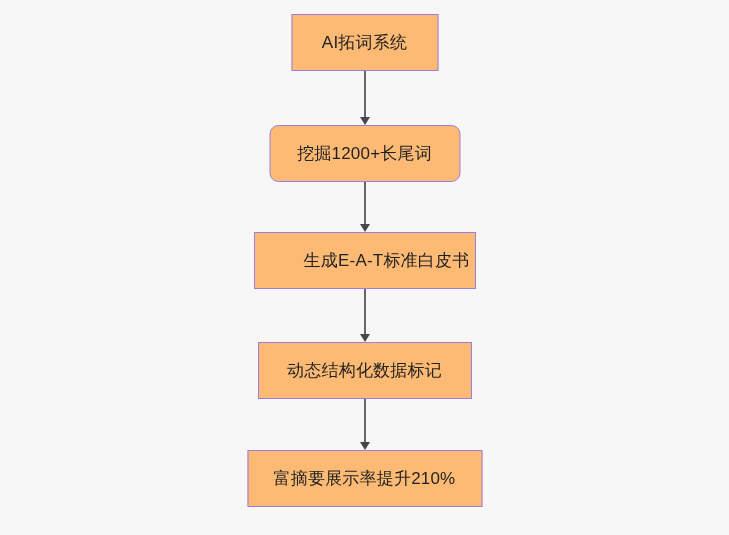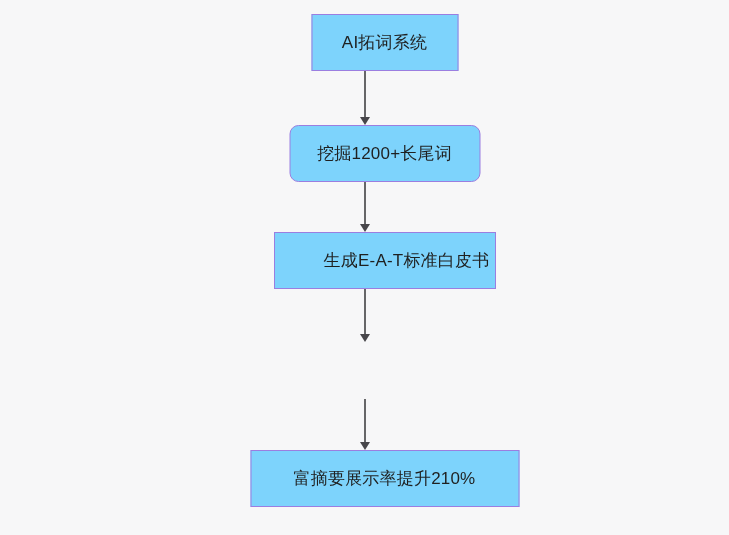--- a/index.html
+++ b/index.html
@@ -14,43 +14,42 @@
     overflow: hidden;
   }
   #flowchart {
     position: relative;
     width: 729px;
     height: 535px;
   }
   .node {
     position: absolute;
     box-sizing: border-box;
-    background: #7dd3fc;
+    background: #fdba74;
     border: 1.5px solid #9b7ee0;
     border-radius: 0;
     display: flex;
     align-items: center;
     justify-content: center;
     height: 57px;
     left: 50%;
     transform: translateX(-50%);
-    margin-left: 20px;
   }
   .node-label {
     font-size: 17px;
     line-height: 1;
     color: #1f2020;
     white-space: nowrap;
     letter-spacing: 0.2px;
   }
   .node-1 { width: 147px; top: 14px; }
   .node-2 { width: 191px; top: 125px; border-radius: 9px; }
   .node-3 { width: 222px; top: 232px; padding-left: 44px; }
   .node-4 { width: 214px; top: 342px; }
-  .node-5 { width: 269px; top: 450px; }
+  .node-5 { width: 235px; top: 450px; }
 
   .edge {
     position: absolute;
     left: 50%;
     transform: translateX(-50%);
     width: 12px;
   }
   .edge-line {
     position: absolute;
     left: 50%;
@@ -101,20 +100,23 @@
 
   <div class="node node-3">
     <span class="node-label">生成E-A-T标准白皮书</span>
   </div>
 
   <div class="edge edge-3">
     <div class="edge-line"></div>
     <div class="edge-head"></div>
   </div>
 
+  <div class="node node-4">
+    <span class="node-label">动态结构化数据标记</span>
+  </div>
 
   <div class="edge edge-4">
     <div class="edge-line"></div>
     <div class="edge-head"></div>
   </div>
 
   <div class="node node-5">
     <span class="node-label">富摘要展示率提升210%</span>
   </div>
 

